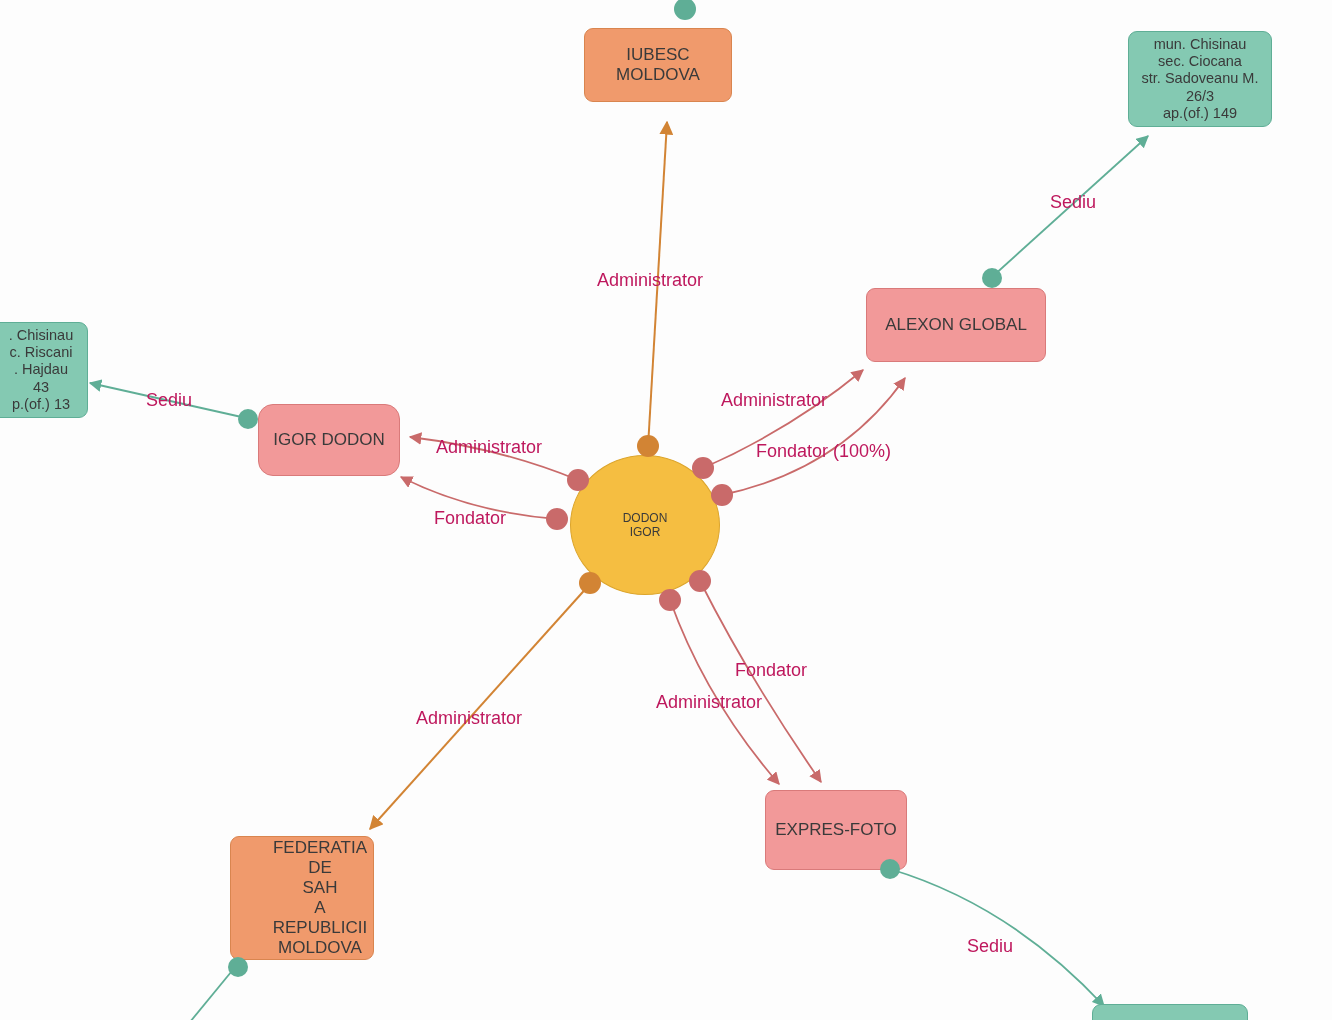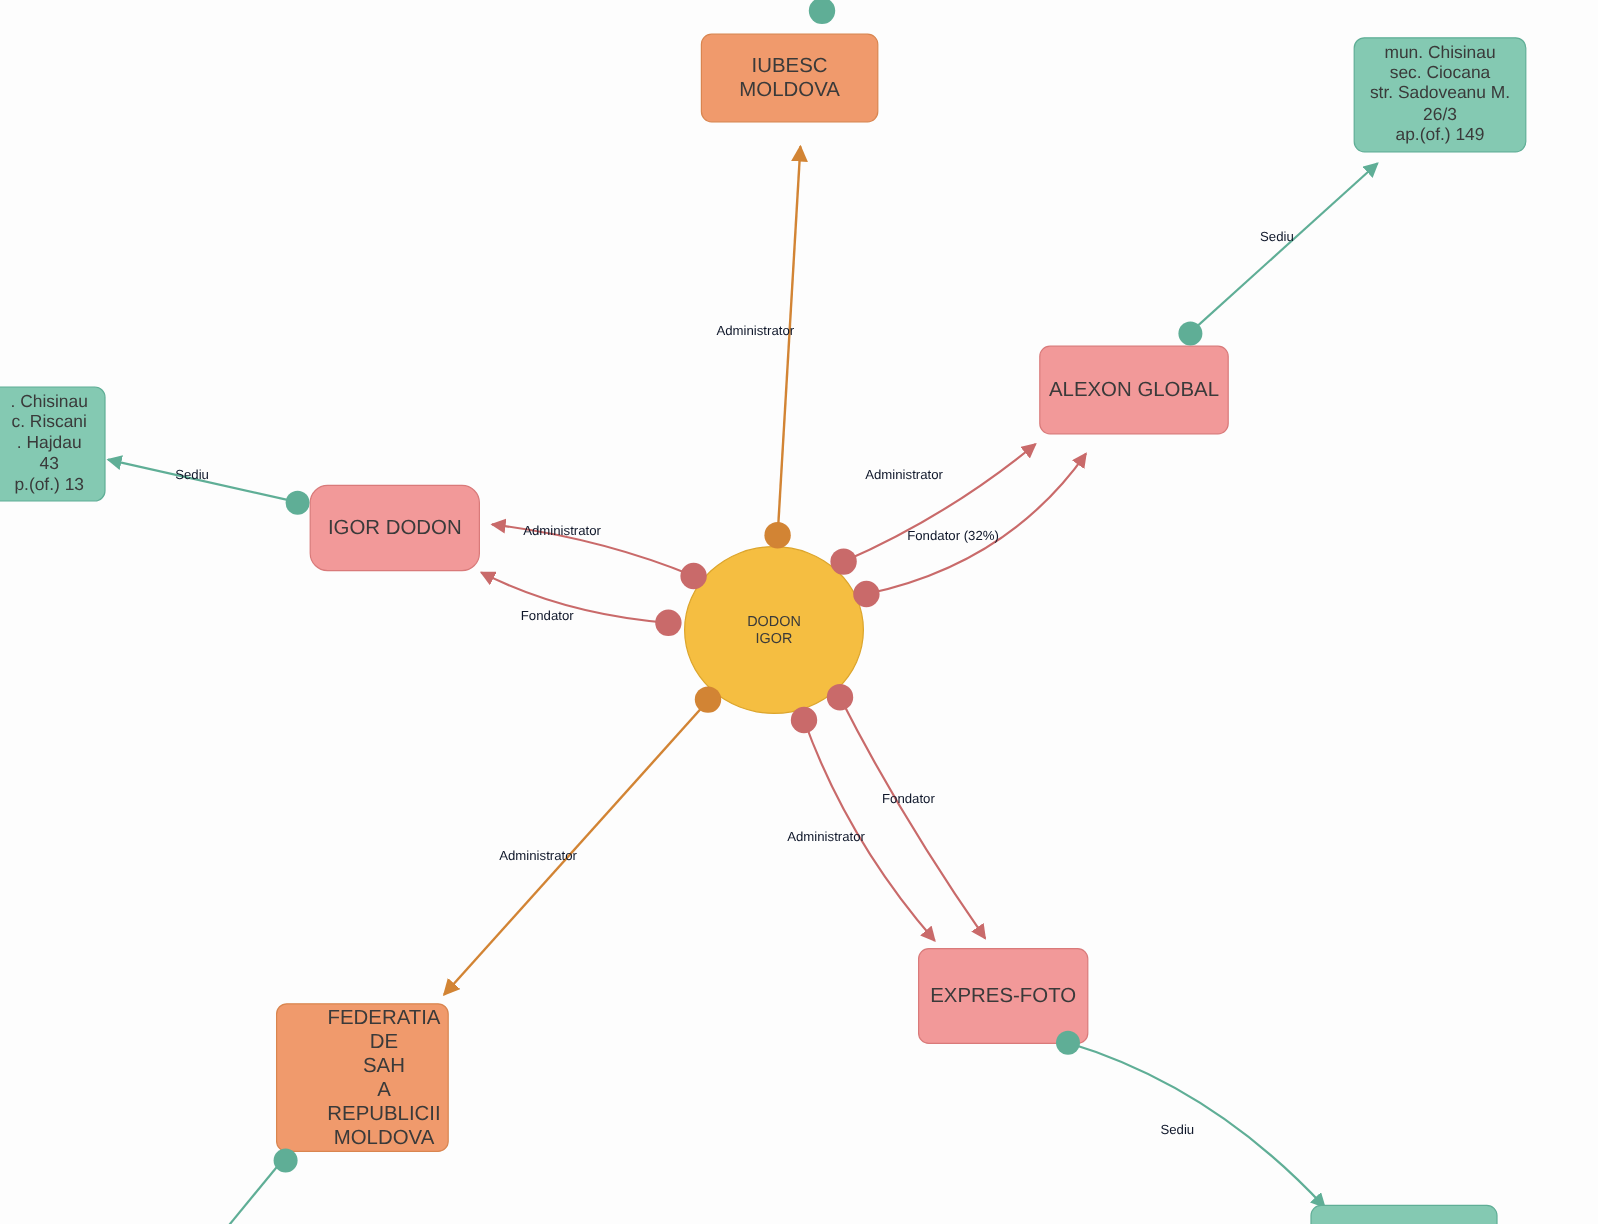--- a/index.html
+++ b/index.html
@@ -55,22 +55,22 @@
     font-size: 14.5px;
   }
   .node-person {
     background: #f5be41;
     border: 1.8px solid #dca52c;
     border-radius: 50%;
     font-size: 12px;
   }
   .edge-label {
     position: absolute;
-    font-size: 11px;
-    color: #0f172a;
+    font-size: 18px;
+    color: #be185d;
     white-space: nowrap;
     background: transparent;
     text-align: right;
   }
   .port {
     position: absolute;
     border-radius: 50%;
   }
   .port-org   { background: #c96a6a; }
   .port-comp  { background: #d28434; }
@@ -118,21 +118,21 @@
 
     <path d="M 700 581 Q 750 680 821 782" fill="none" stroke="#c96a6a" stroke-width="1.8" marker-end="url(#arrow-org)"></path>
 
     <path d="M 890 869 Q 1010 905 1104 1006" fill="none" stroke="#5fae96" stroke-width="1.8" marker-end="url(#arrow-addr)"></path>
   </svg>
 
   <div class="node node-rect node-company" style="left:584px; top:28px; width:148px; height:74px;">
     <span>IUBESC MOLDOVA</span>
   </div>
 
-  <div class="node node-rect node-org" style="left:866px; top:288px; width:158px; height:74px;">
+  <div class="node node-rect node-org" style="left:866px; top:288px; width:180px; height:74px;">
     <span>ALEXON GLOBAL</span>
   </div>
 
   <div class="node node-rect node-org" style="left:258px; top:404px; width:142px; height:72px;border-radius:15px;">
     <span>IGOR DODON</span>
   </div>
 
   <div class="node node-rect node-org" style="left:765px; top:790px; width:142px; height:80px;">
     <span>EXPRES-FOTO</span>
   </div>
@@ -182,21 +182,21 @@
   <span class="port port-org" style="left:689px; top:570px; width:22px; height:22px;"></span>
   <span class="port port-addr" style="left:982px; top:268px; width:20px; height:20px;"></span>
   <span class="port port-addr" style="left:238px; top:409px; width:20px; height:20px;"></span>
   <span class="port port-addr" style="left:880px; top:859px; width:20px; height:20px;"></span>
   <span class="port port-addr" style="left:228px; top:957px; width:20px; height:20px;"></span>
 
   <span class="edge-label" style="left:597px; top:270px;">Administrator</span>
 
   <span class="edge-label" style="left:721px; top:390px;">Administrator</span>
 
-  <span class="edge-label" style="left:756px; top:441px;">Fondator (32%)</span>
+  <span class="edge-label" style="left:756px; top:441px;">Fondator (100%)</span>
 
   <span class="edge-label" style="left:436px; top:437px;">Administrator</span>
 
   <span class="edge-label" style="left:434px; top:508px;">Fondator</span>
 
   <span class="edge-label" style="left:735px; top:660px;">Fondator</span>
 
   <span class="edge-label" style="left:656px; top:692px;">Administrator</span>
 
   <span class="edge-label" style="left:416px; top:708px;">Administrator</span>

